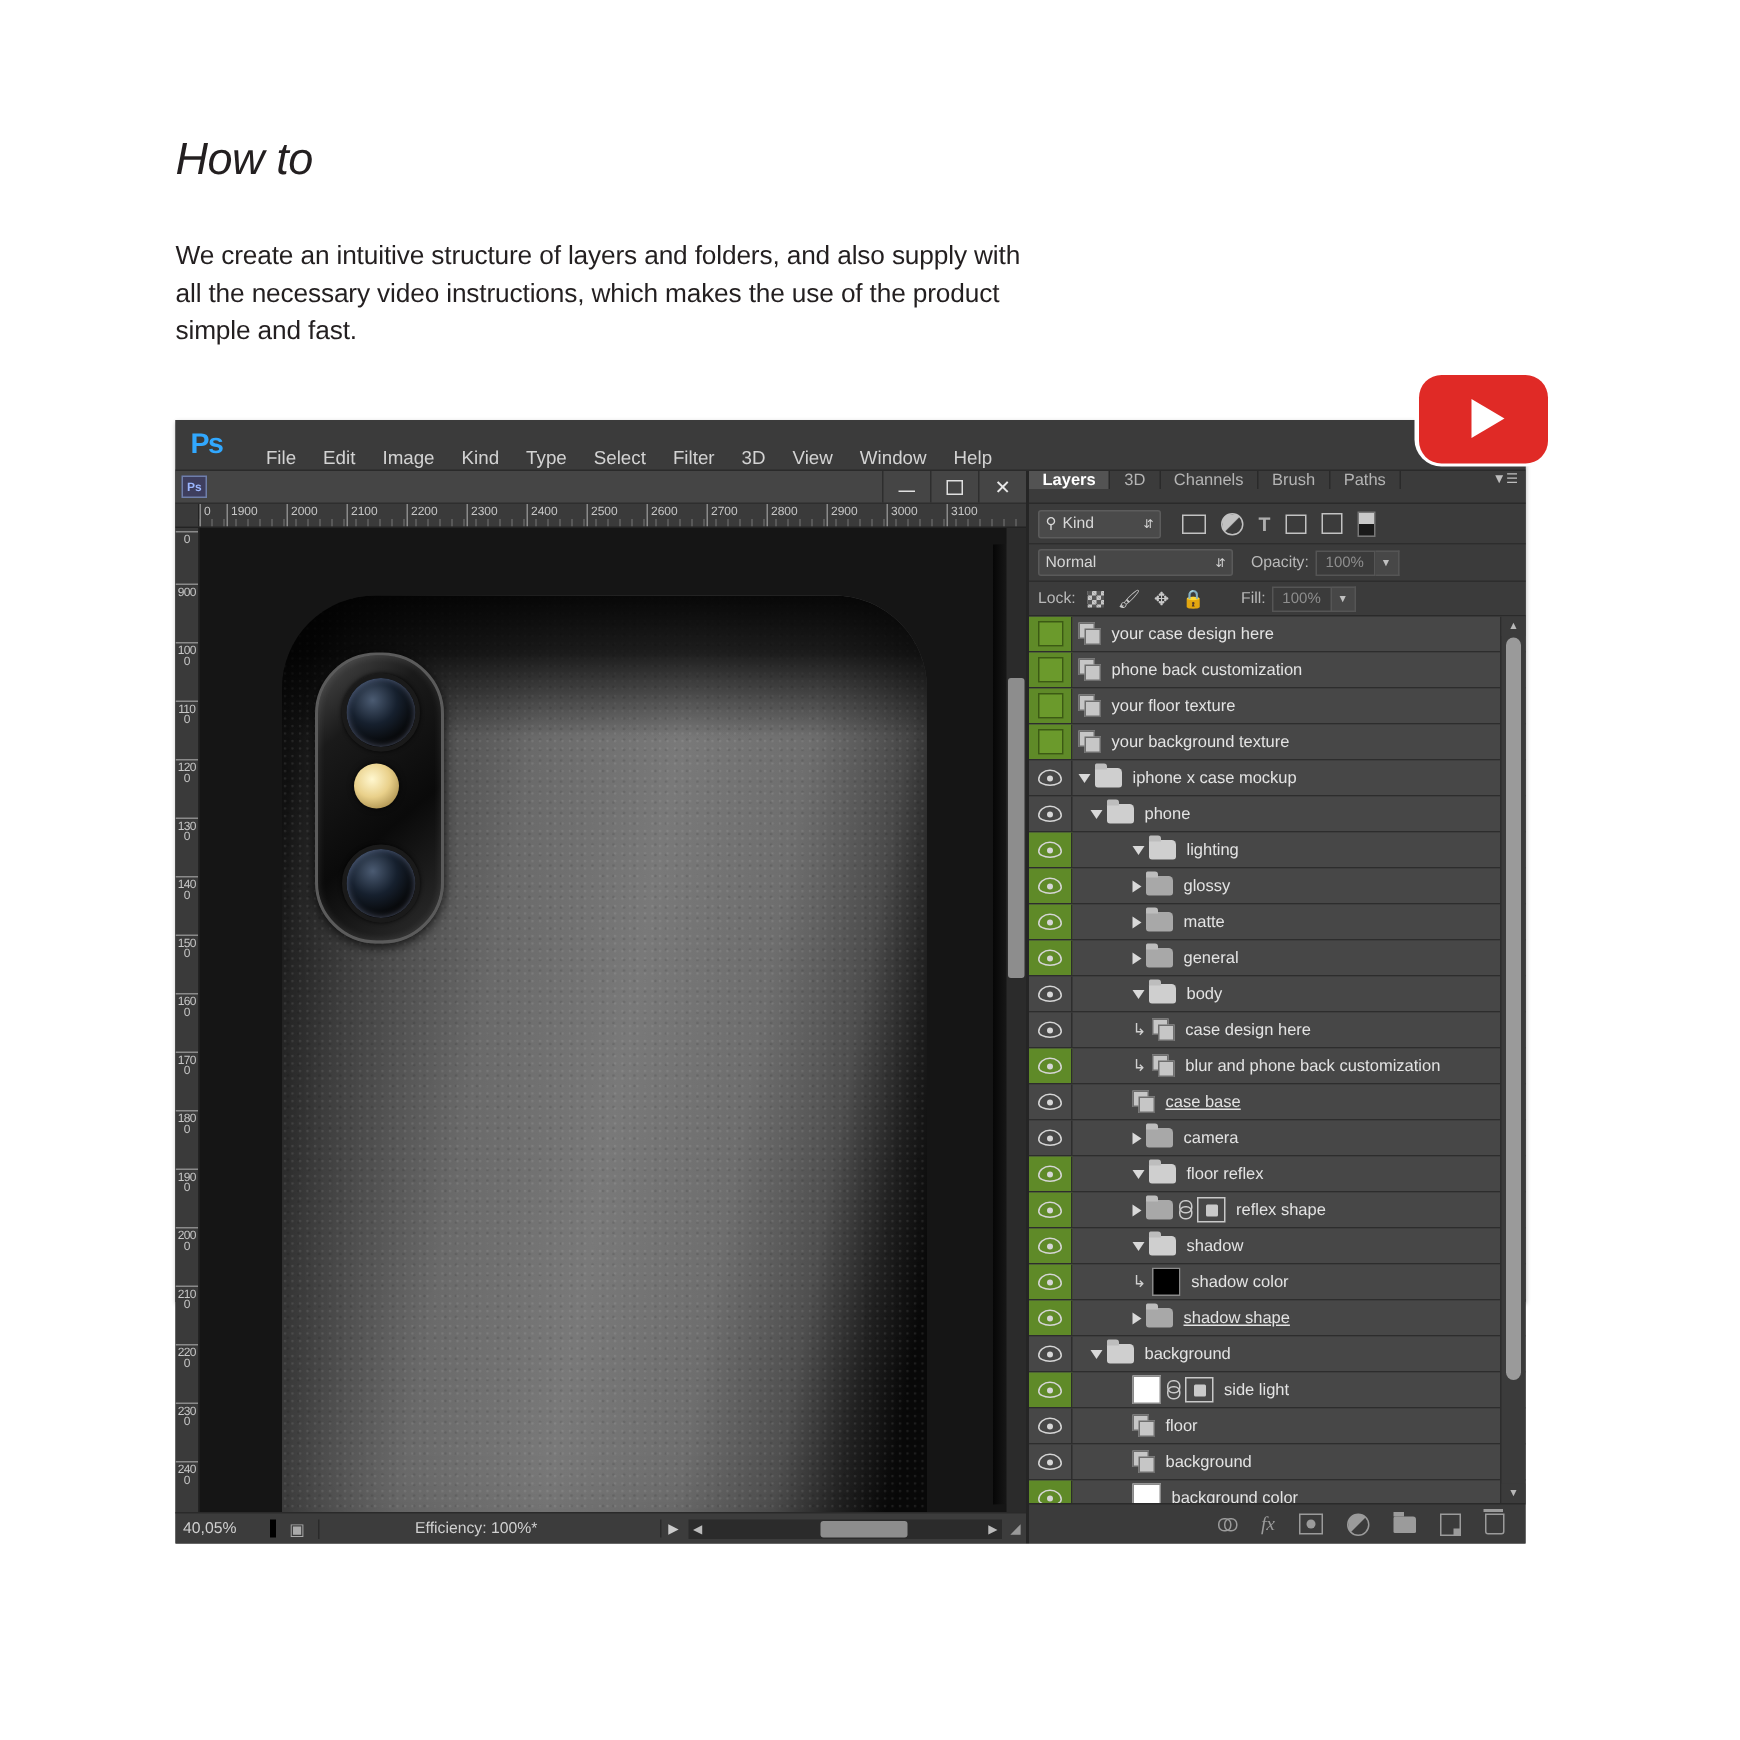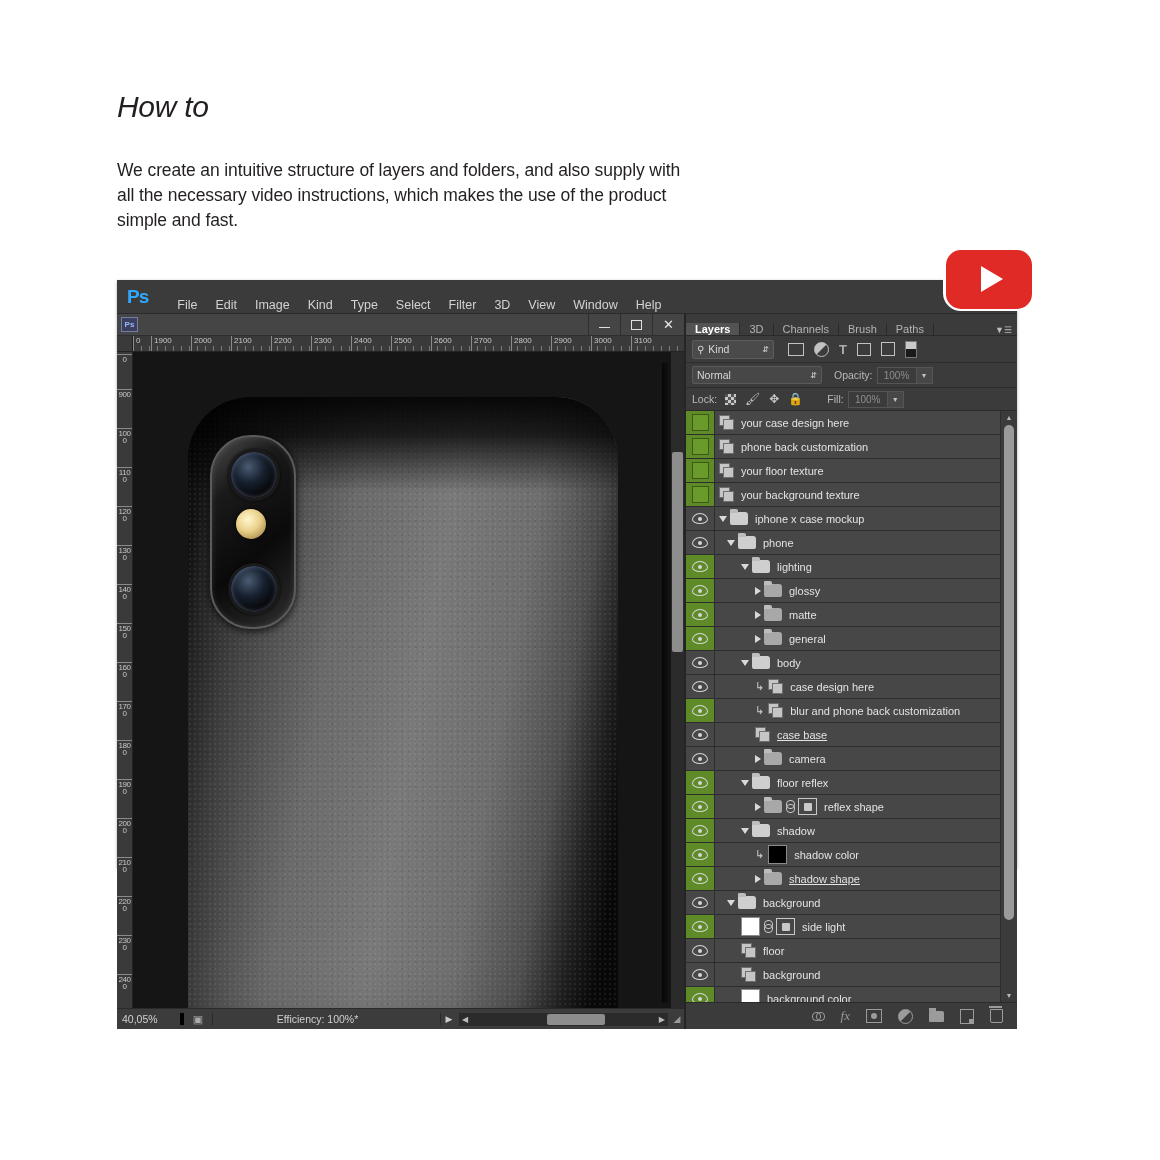--- a/index.html
+++ b/index.html
@@ -357,21 +357,21 @@
   .panel {
     width: 331px;
     background: #323232;
     display: flex;
     flex-direction: column;
   }
   .panel-tabs {
     height: 21px;
     background: #3b3b3b;
     display: flex;
-    align-items: flex-end;
+    align-items: flex-start;
     border-bottom: 1px solid #2a2a2a;
     position: relative;
   }
   .panel-tab {
     padding: 0 9px;
     display: flex;
     align-items: center;
     font-size: 11px;
     color: #b4b4b4;
     border-right: 1px solid #2a2a2a;
@@ -619,21 +619,21 @@
     display: flex; align-items: center; justify-content: center;
     flex-shrink: 0;
   }
   .mask-ico i {
     display: block;
     width: 8px; height: 8px;
     background: #c9c9c9;
     border-radius: 1px;
   }
   .indent-1 { padding-left: 12px; }
-  .indent-2 { padding-left: 26px; }
+  .indent-2 { padding-left: 40px; }
   .indent-3 { padding-left: 40px; }
 
   .panel-vscroll {
     position: absolute;
     right: 0; top: 0; bottom: 0;
     width: 16px;
     background: #3b3b3b;
     border-left: 1px solid #2d2d2d;
   }
   .pv-arrow {

